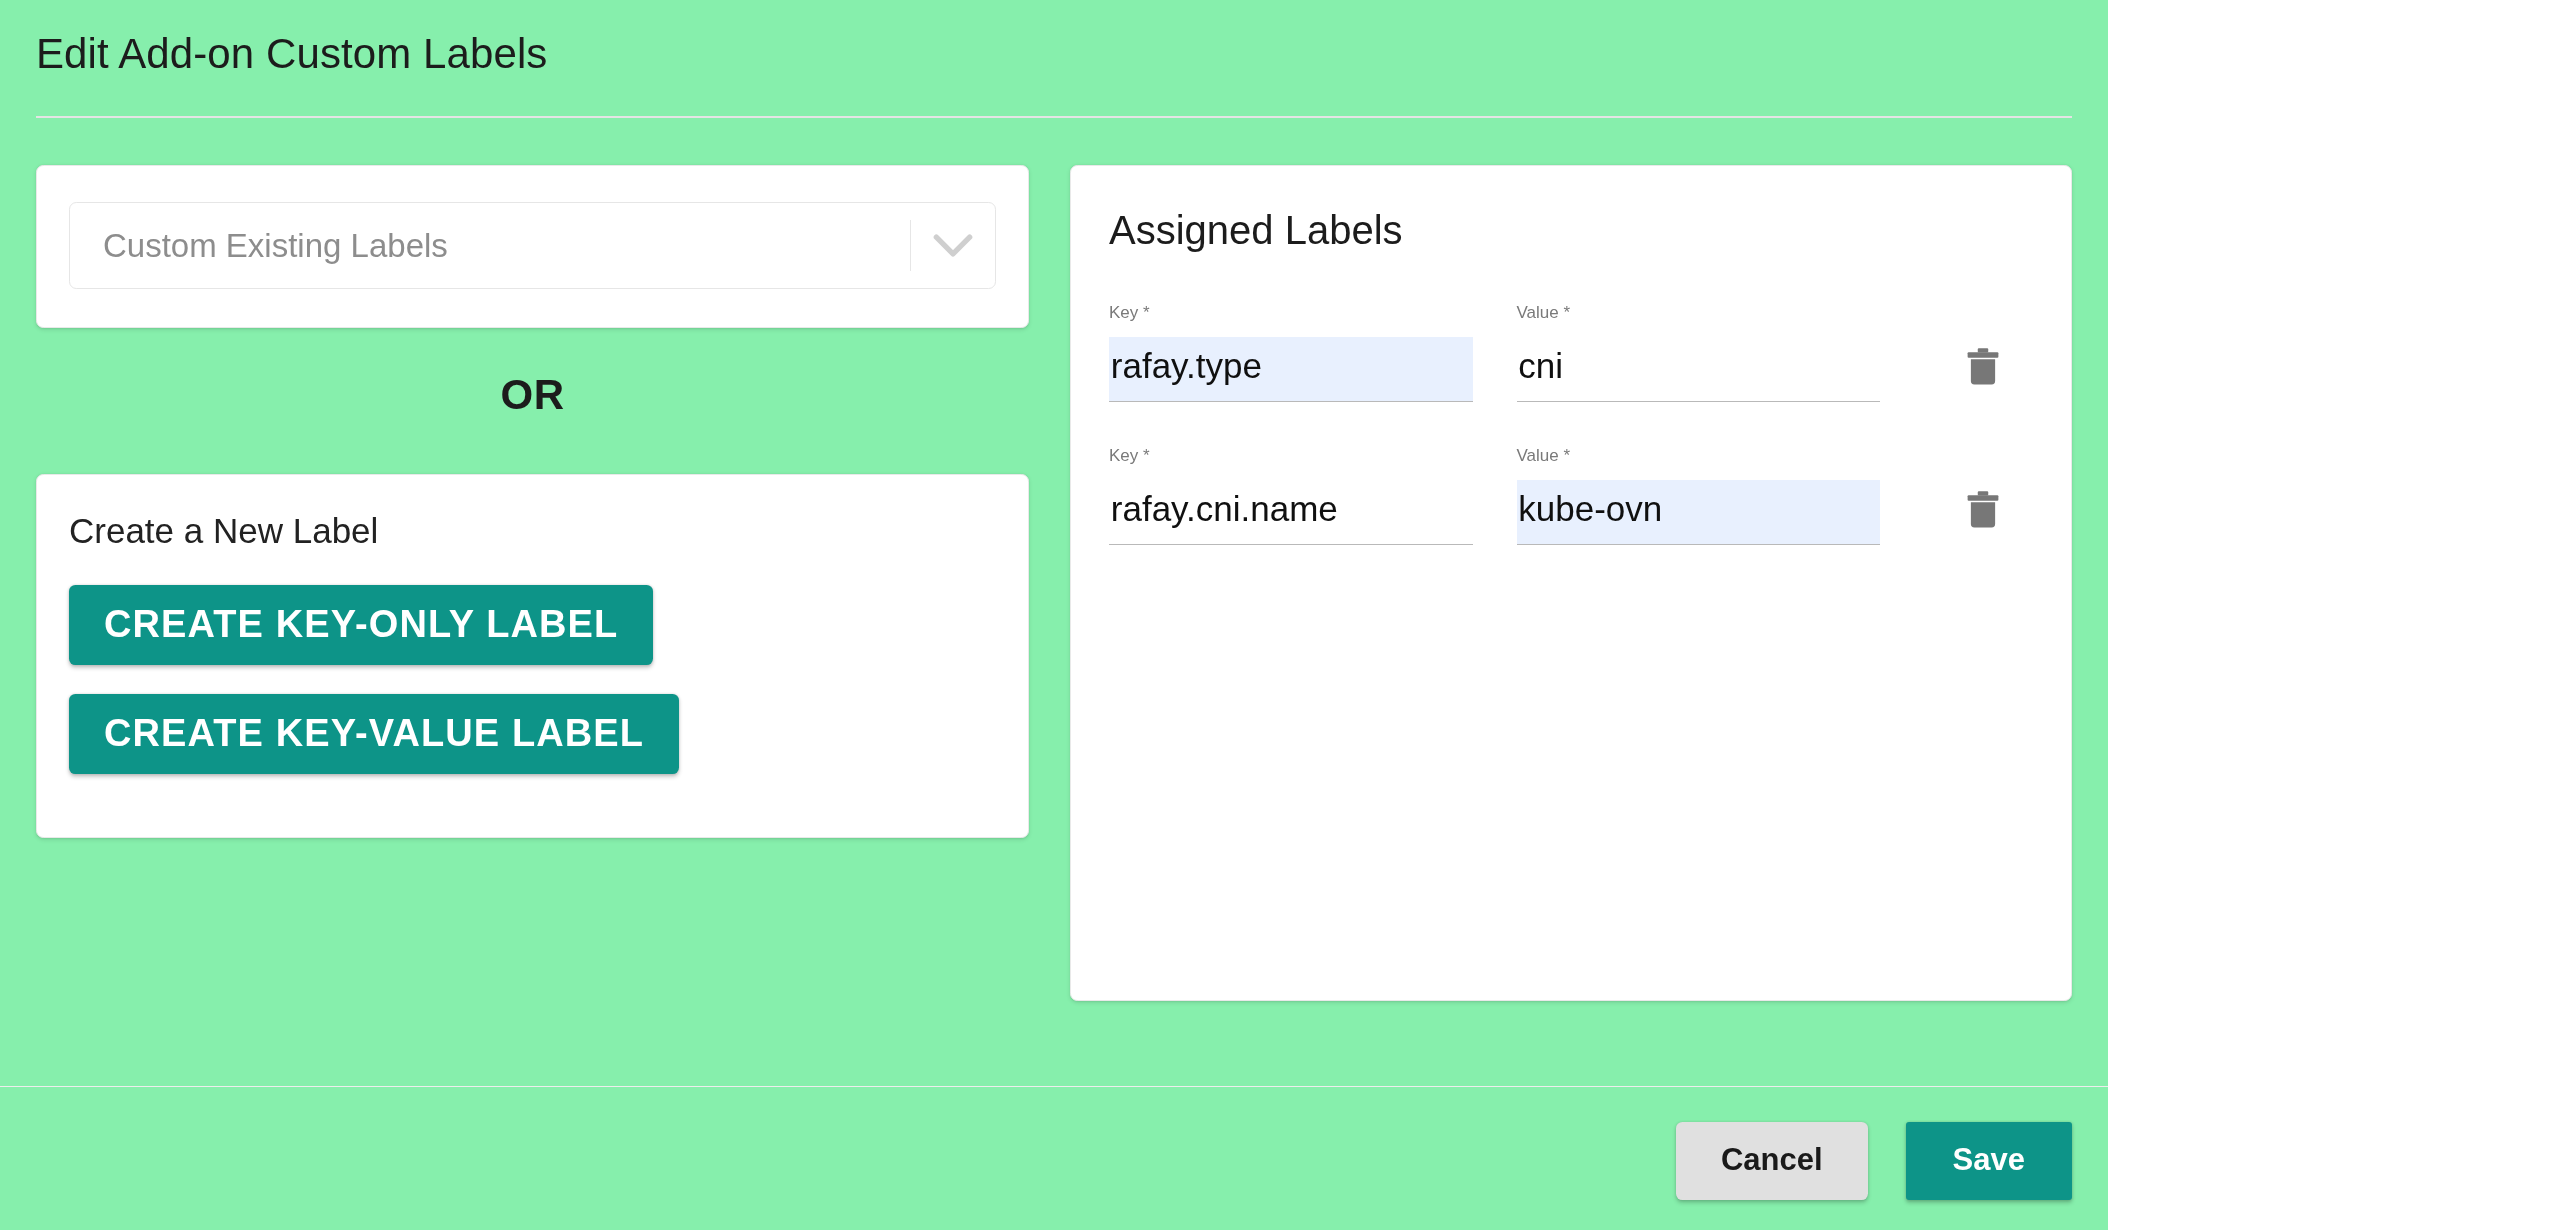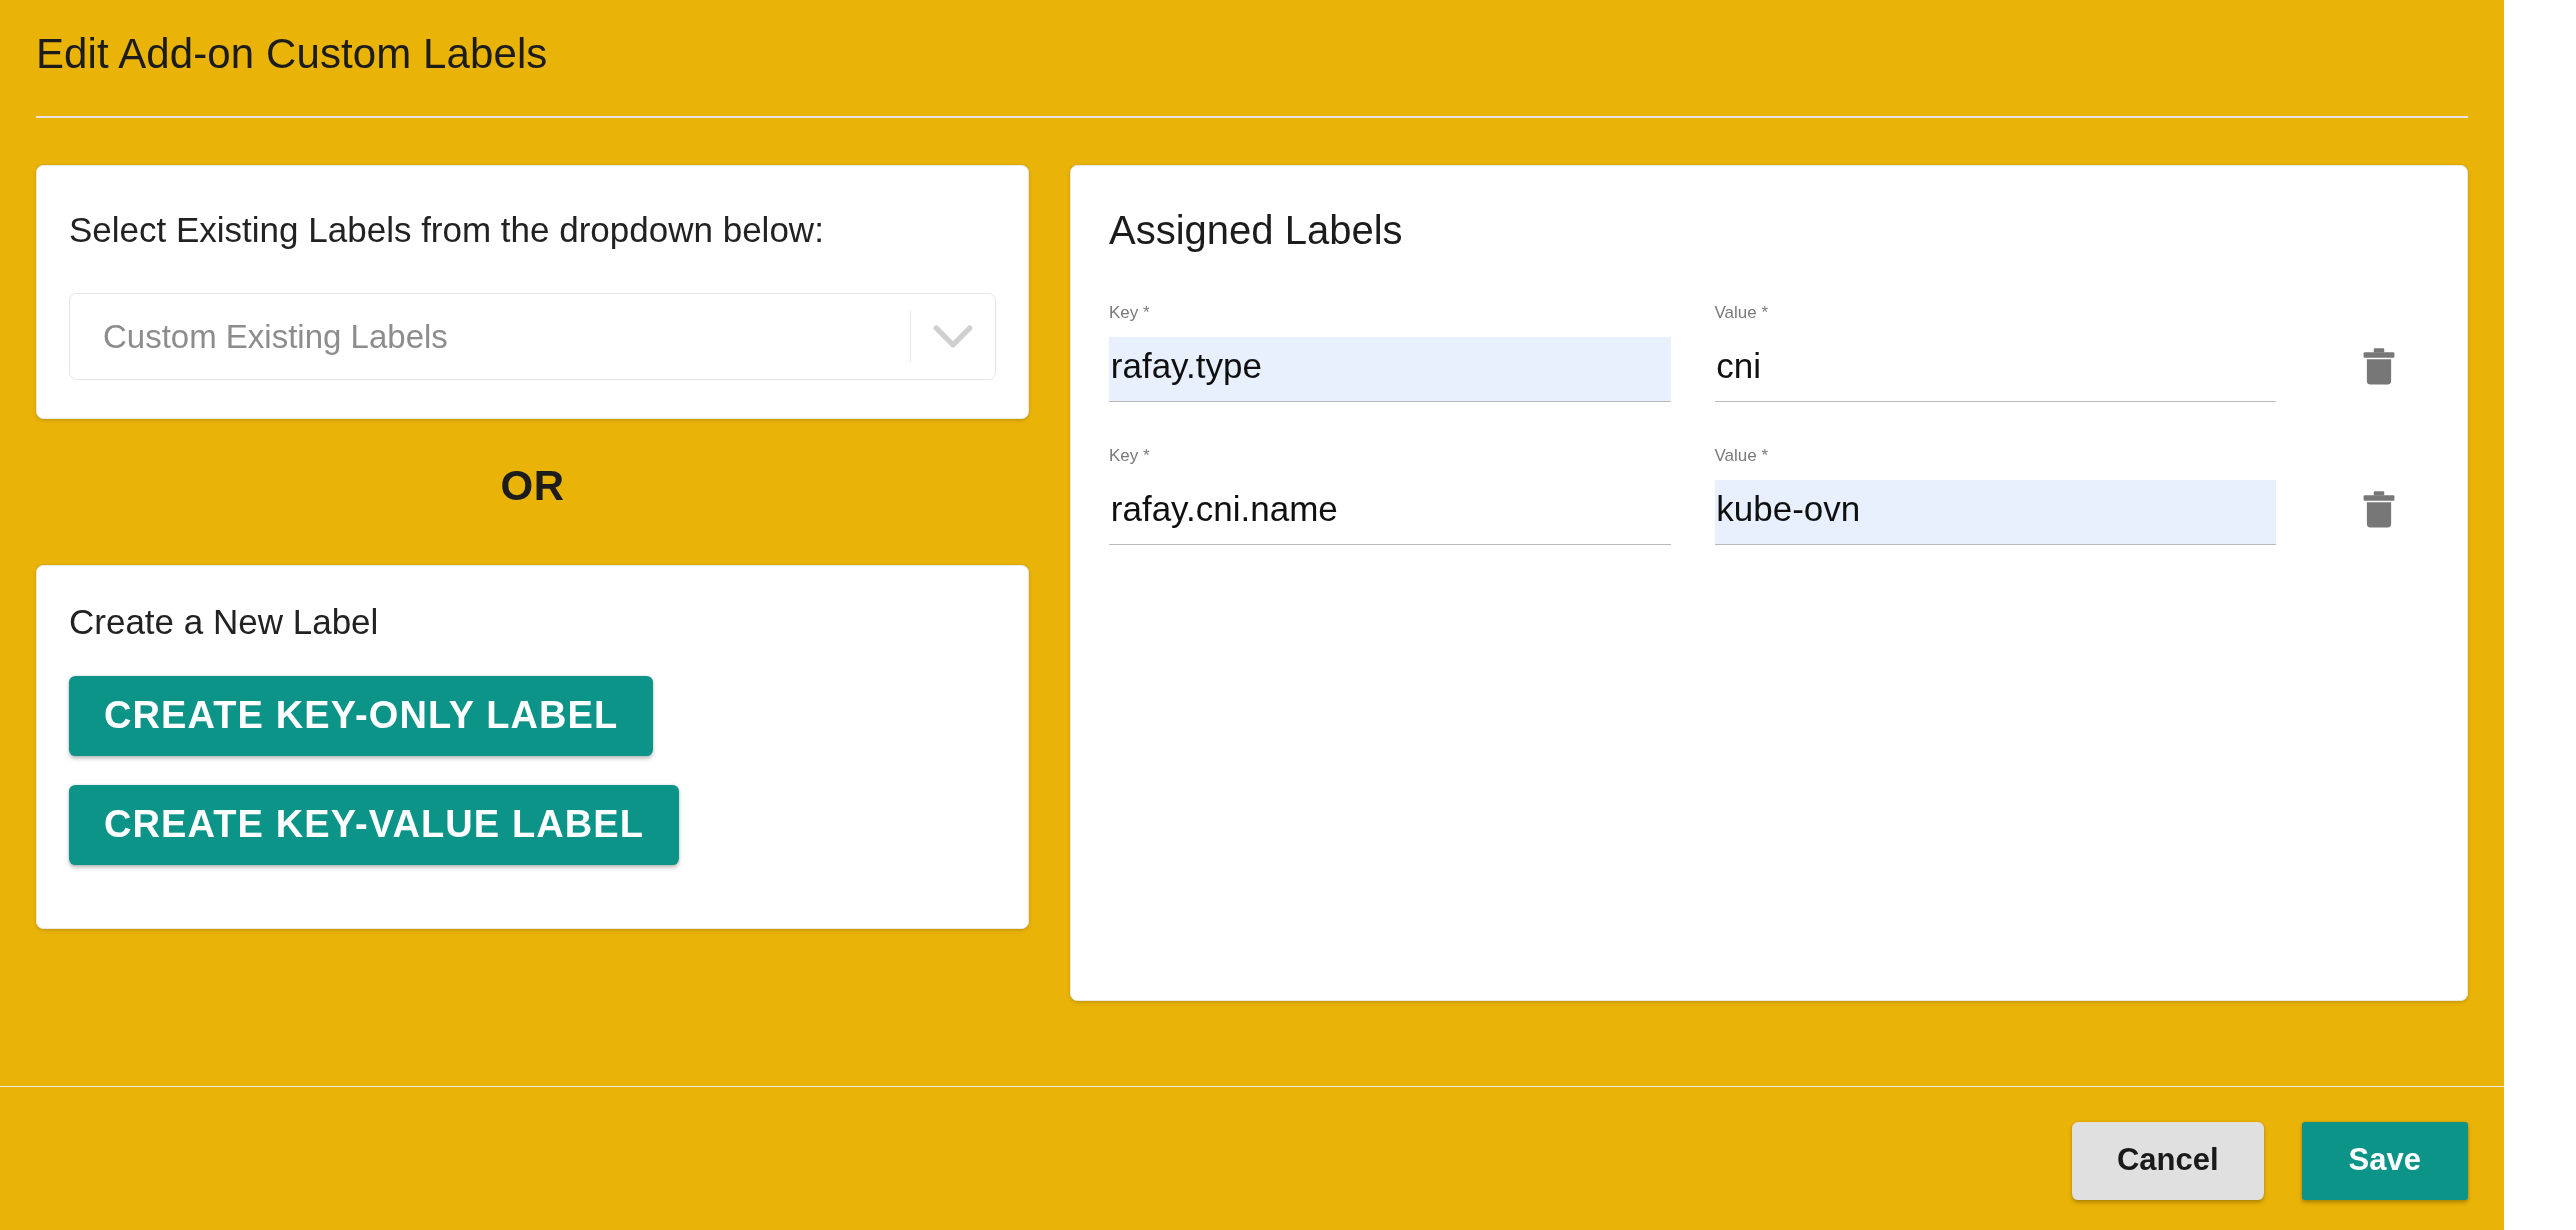--- a/index.html
+++ b/index.html
@@ -7,23 +7,23 @@
   html, body {
     width: 2576px;
     height: 1231px;
     background: #ffffff;
     font-family: "Liberation Sans", sans-serif;
     -webkit-font-smoothing: antialiased;
   }
 
   .dialog {
     position: relative;
-    width: 2504px;
+    width: 2108px;
     height: 1231px;
-    background: #eab308;
+    background: #86efac;
     display: flex;
     flex-direction: column;
   }
 
   
   .dialog-header {
     padding: 27px 36px 0 36px;
     height: 120px;
     flex: 0 0 auto;
   }
@@ -267,21 +267,20 @@
   <div class="dialog-header">
     <div class="dialog-title">Edit Add-on Custom Labels</div>
     <div class="header-divider"></div>
   </div>
 
   <div class="dialog-body">
 
     <div class="left-col">
 
       <div class="card select-card">
-        <div class="select-card-label">Select Existing Labels from the dropdown below:</div>
 
         <div class="select-control">
           <span class="select-placeholder">Custom Existing Labels</span>
           <span class="select-sep"></span>
           <span class="select-arrow">
             <svg width="40" height="27" viewBox="0 0 24 16" fill="none" aria-hidden="true">
               <path d="M2 3 L12 13 L22 3" stroke="#cfcfcf" stroke-width="3.2" stroke-linecap="round" stroke-linejoin="round"></path>
             </svg>
           </span>
         </div>

